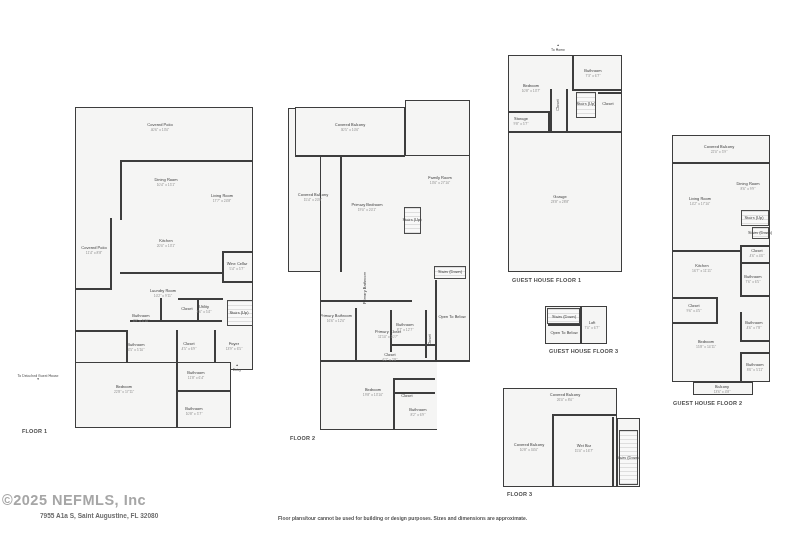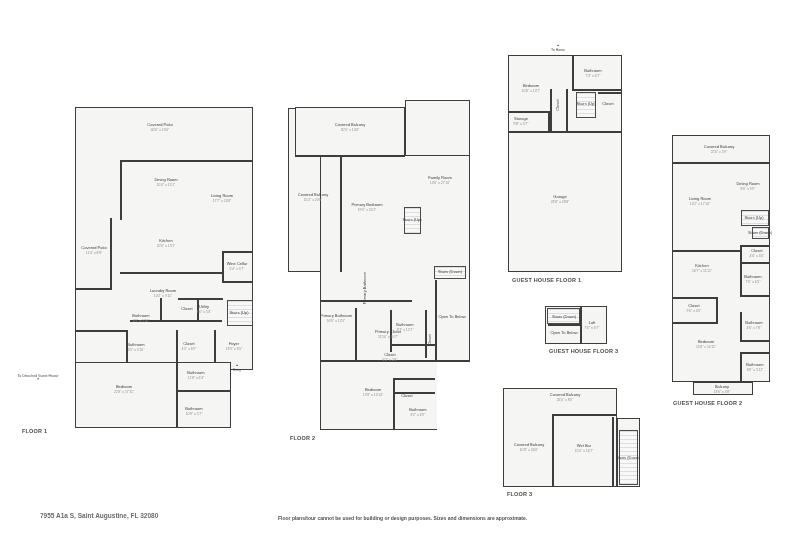--- a/index.html
+++ b/index.html
@@ -25,20 +25,21 @@
              color:#a6a6a6;letter-spacing:.5px;z-index:4}
   .address{position:absolute;left:40px;top:512px;font-size:6.5px;font-weight:bold;
            color:#6b6b6b;z-index:4}
   .disclaimer{position:absolute;left:278px;top:515px;font-size:5px;font-weight:bold;
               color:#4f4f4f;z-index:4}
 </style>
 </head>
 <body>
 
 <div id="stage">
+  <div class="watermark">©2025 NEFMLS, Inc</div>
   <div class="address">7955 A1a S, Saint Augustine, FL 32080</div>
   <div class="disclaimer">Floor plans/tour cannot be used for building or design purposes. Sizes and dimensions are approximate.</div>
 <div class="shape" style="left: 75px; top: 107px; width: 178px; height: 263px;"></div>
     <div class="shape" style="left: 75px; top: 362px; width: 156px; height: 66px;"></div>
     <div class="wall" style="left: 120px; top: 160px; width: 133px; height: 1.6px;"></div>
     <div class="wall" style="left: 120px; top: 160px; width: 1.6px; height: 60px;"></div>
     <div class="wall" style="left: 110px; top: 218px; width: 1.6px; height: 72px;"></div>
     <div class="wall" style="left: 75px; top: 288px; width: 37px; height: 1.6px;"></div>
     <div class="wall" style="left: 120px; top: 272px; width: 103px; height: 1.6px;"></div>
     <div class="wall" style="left: 222px; top: 251px; width: 31px; height: 1.6px;"></div>

